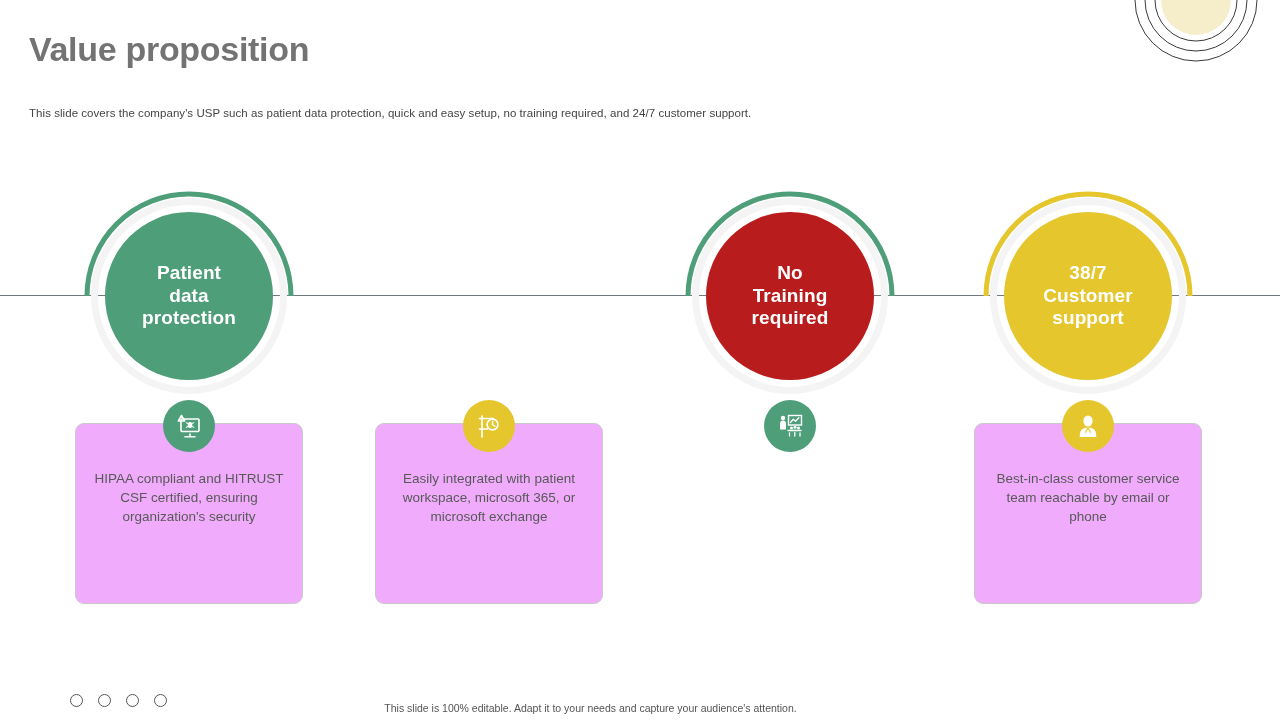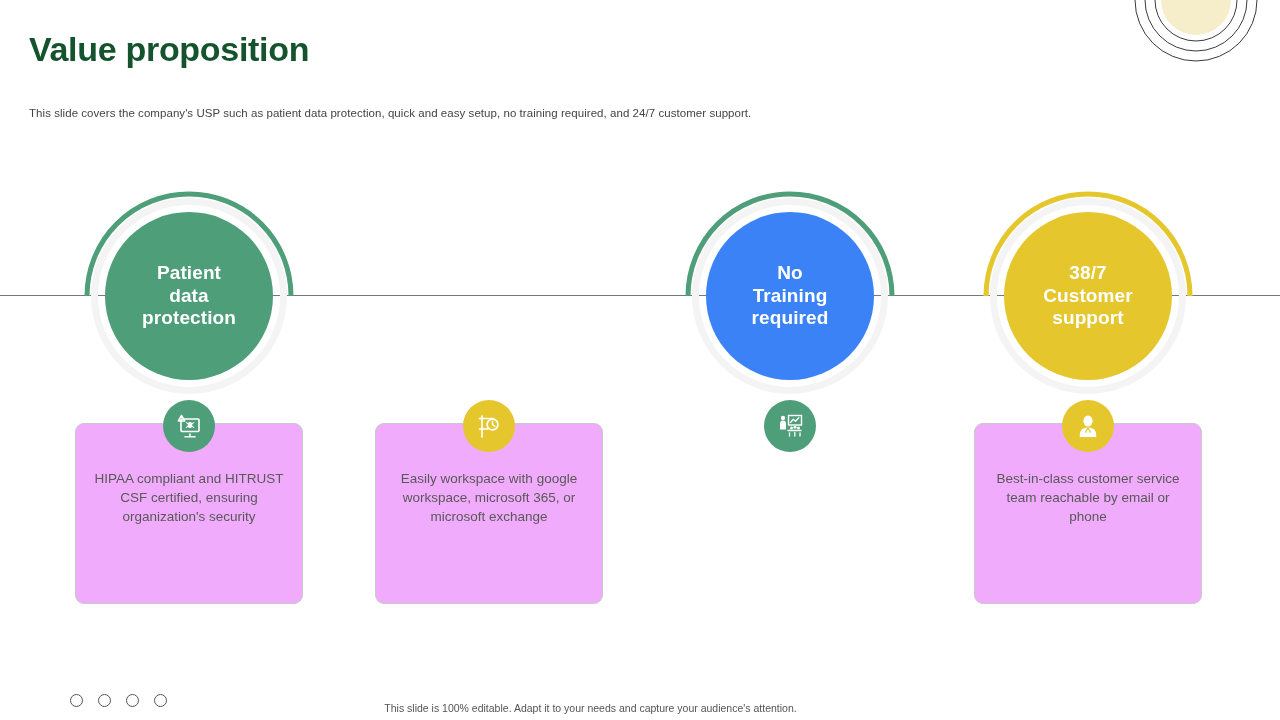--- a/index.html
+++ b/index.html
@@ -15,21 +15,21 @@
   .deco-rings{
     position:absolute; top:-62px; right:22px;
     width:124px; height:124px;
     pointer-events:none;
   }
   .deco-rings svg{ display:block; }
 
   
   .page-title{
     position:absolute; left:29px; top:30px;
-    font-size:34px; font-weight:bold; color:#14532d;
+    font-size:34px; font-weight:bold; color:#737373;
     letter-spacing:-0.3px;
   }
   .page-subtitle{
     position:absolute; left:29px; top:83px;
     font-size:11.5px; color:#444; letter-spacing:0.05px;
     white-space:nowrap;
     margin-top:24px;
   }
 
   
@@ -162,31 +162,31 @@
     <div class="badge" style="background:#E5C62C">
       <svg width="30" height="30" viewBox="0 0 30 30">
         <path d="M8 5 v21" stroke="#fff" stroke-width="1.7" stroke-linecap="round"></path>
         <path d="M5.5 7.5 h14" stroke="#fff" stroke-width="1.7" stroke-linecap="round"></path>
         <path d="M5.5 18 h8" stroke="#fff" stroke-width="1.7" stroke-linecap="round"></path>
         <circle cx="18.5" cy="13.5" r="5.4" fill="none" stroke="#fff" stroke-width="1.7"></circle>
         <path d="M18.5 10.3 v3.4 l2.3 1.6" stroke="#fff" stroke-width="1.5" fill="none" stroke-linecap="round"></path>
       </svg>
     </div>
     <div class="card">
-      <div class="card-text">Easily workspace with google workspace, microsoft 365, or microsoft exchange</div>
+      <div class="card-text">Easily integrated with patient workspace, microsoft 365, or microsoft exchange</div>
     </div>
   </div>
 
   <div class="column col-2">
     <div class="circle-wrap">
       <svg class="arc-svg" width="212" height="212" viewBox="0 0 212 212">
         <path d="M 4 106 A 102 102 0 0 1 208 106" fill="none" stroke="#4F9E7A" stroke-width="5"></path>
       </svg>
       <div class="ring-soft"></div>
-      <div class="circle-fill" style="background:#3b82f6">
+      <div class="circle-fill" style="background:#b91c1c">
         <div class="circle-label" style="white-space:pre-line">No
 Training
 required</div>
       </div>
     </div>
     <div class="badge" style="background:#4F9E7A">
       <svg width="30" height="30" viewBox="0 0 30 30">
         <rect x="13.5" y="4.5" width="13" height="9.5" fill="none" stroke="#fff" stroke-width="1.4"></rect>
         <path d="M15.5 11.5 l2.8 -3.2 l2.2 2 l3.3 -3.6" fill="none" stroke="#fff" stroke-width="1.3" stroke-linecap="round" stroke-linejoin="round"></path>
         <circle cx="8" cy="7" r="2.2" fill="#fff"></circle>

